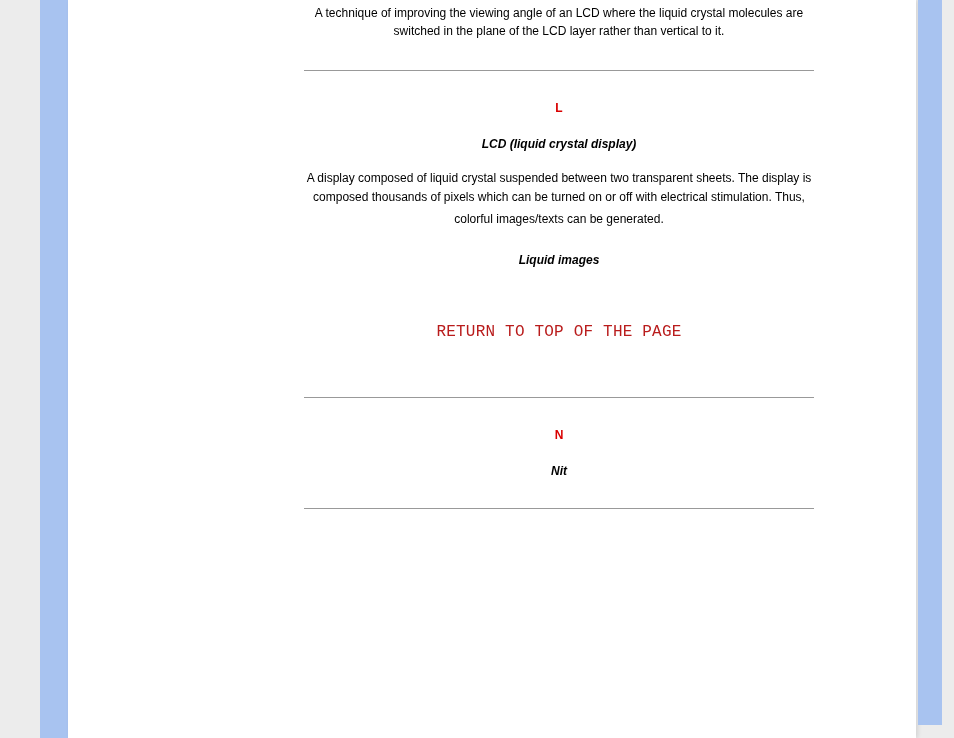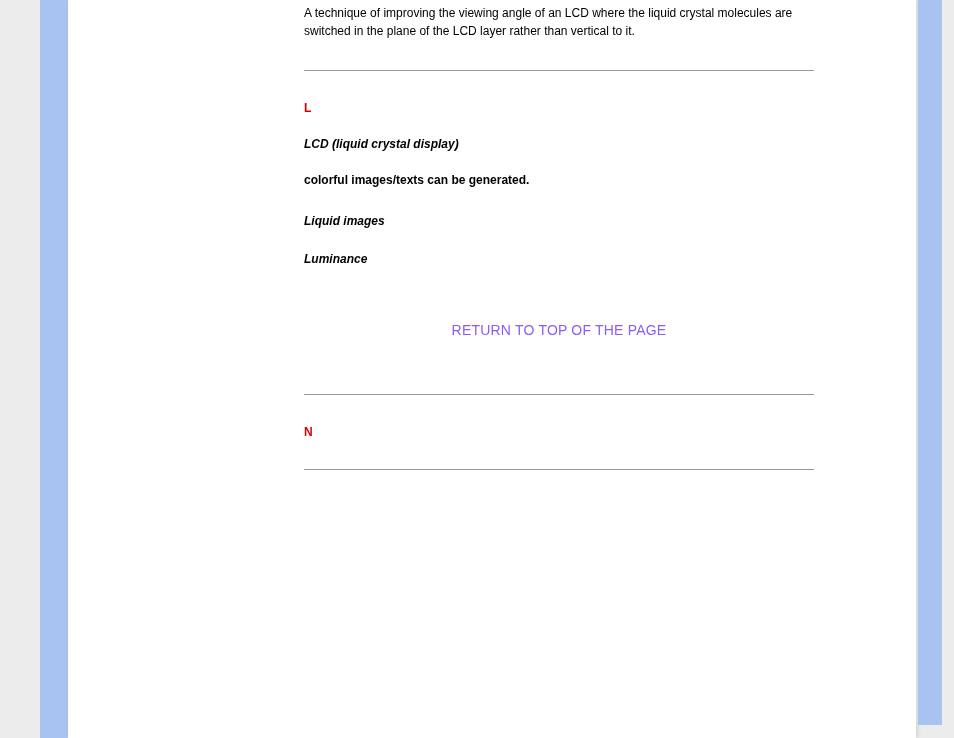--- a/index.html
+++ b/index.html
@@ -1,15 +1,15 @@
 <!DOCTYPE html>
 <html><head>
 <meta charset="utf-8">
 <style>
-  * { box-sizing: border-box; }
+  * { box-sizing: border-box; text-align: center; }
   html, body { margin: 0; padding: 0; }
   body {
     background: #ececec;
     font-family: Arial, Helvetica, sans-serif;
     font-size: 12px;
     color: #000;
     width: 954px;
     height: 738px;
     overflow: hidden;
     position: relative;
@@ -70,62 +70,63 @@
     font-size: 12px;
     margin-bottom: 18px;
     margin-top: 24px;
   }
   .term.first { margin-top: 0; }
   .def {
     line-height: 1.55;
     margin: 0;
   }
   .def-extra {
-    margin-top: 20px;
-    font-weight: bold;
+    margin-top: 4px;
   }
   .return-link {
     text-align: center;
     margin: 56px 0 56px 0;
   }
   .return-link a {
-    color: #8b5cf6;
+    color: #b91c1c;
     text-decoration: none;
-    font-size: 14px;
+    font-size: 16px;
     letter-spacing: 0.2px;
+    font-family: Liberation Mono, monospace;
   }
 </style>
 </head>
 <body>
 
 <div class="blue-left"></div>
 
 <div class="paper">
   <div class="content">
 
     <p class="intro-para">A technique of improving the viewing angle of an LCD where the liquid crystal molecules are switched in the plane of the LCD layer rather than vertical to it.</p>
 
     <hr class="sep">
 
     <div class="letter">L</div>
 
     <div class="term first">LCD (liquid crystal display)</div>
+    <p class="def">A display composed of liquid crystal suspended between two transparent sheets. The display is composed thousands of pixels which can be turned on or off with electrical stimulation. Thus,</p>
     <p class="def def-extra">colorful images/texts can be generated.</p>
 
     <div class="term">Liquid images</div>
 
-    <div class="term">Luminance</div>
 
     <div class="return-link">
       <a href="#">RETURN TO TOP OF THE PAGE</a>
     </div>
 
     <hr class="sep">
 
     <div class="letter">N</div>
 
+    <div class="term first">Nit</div>
 
     <hr class="sep">
 
   </div>
 </div>
 
 <div class="blue-right"></div>
 
 </body></html>

